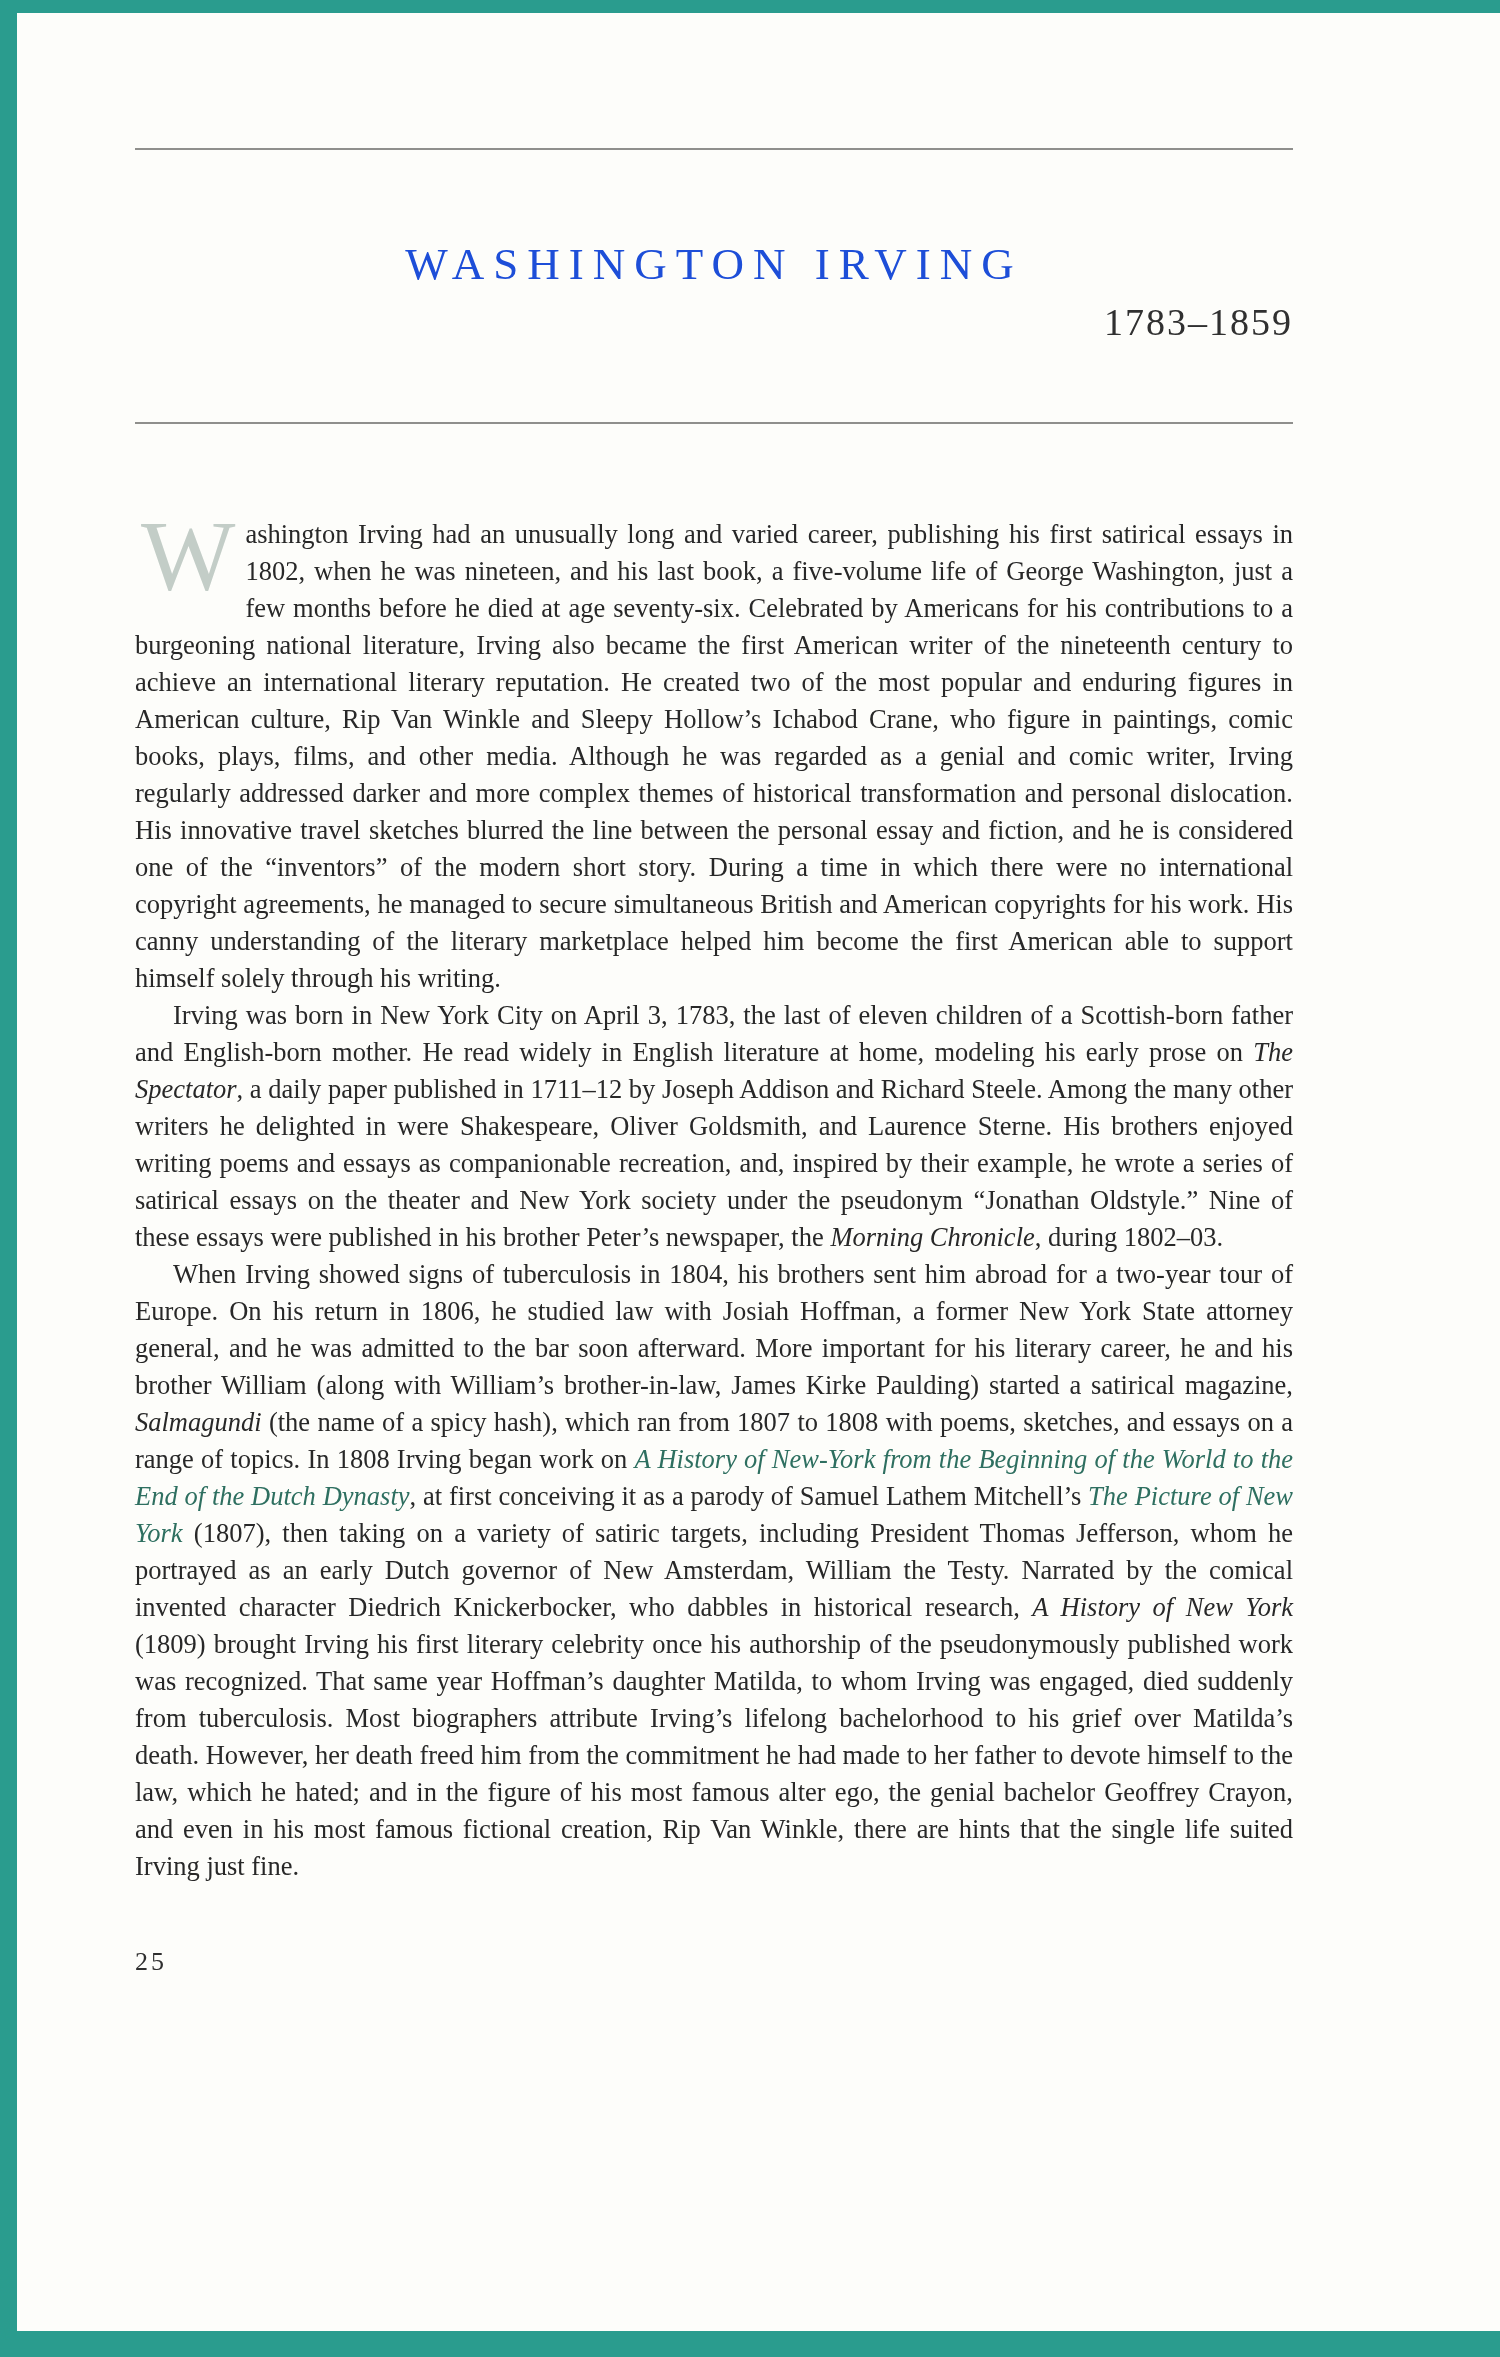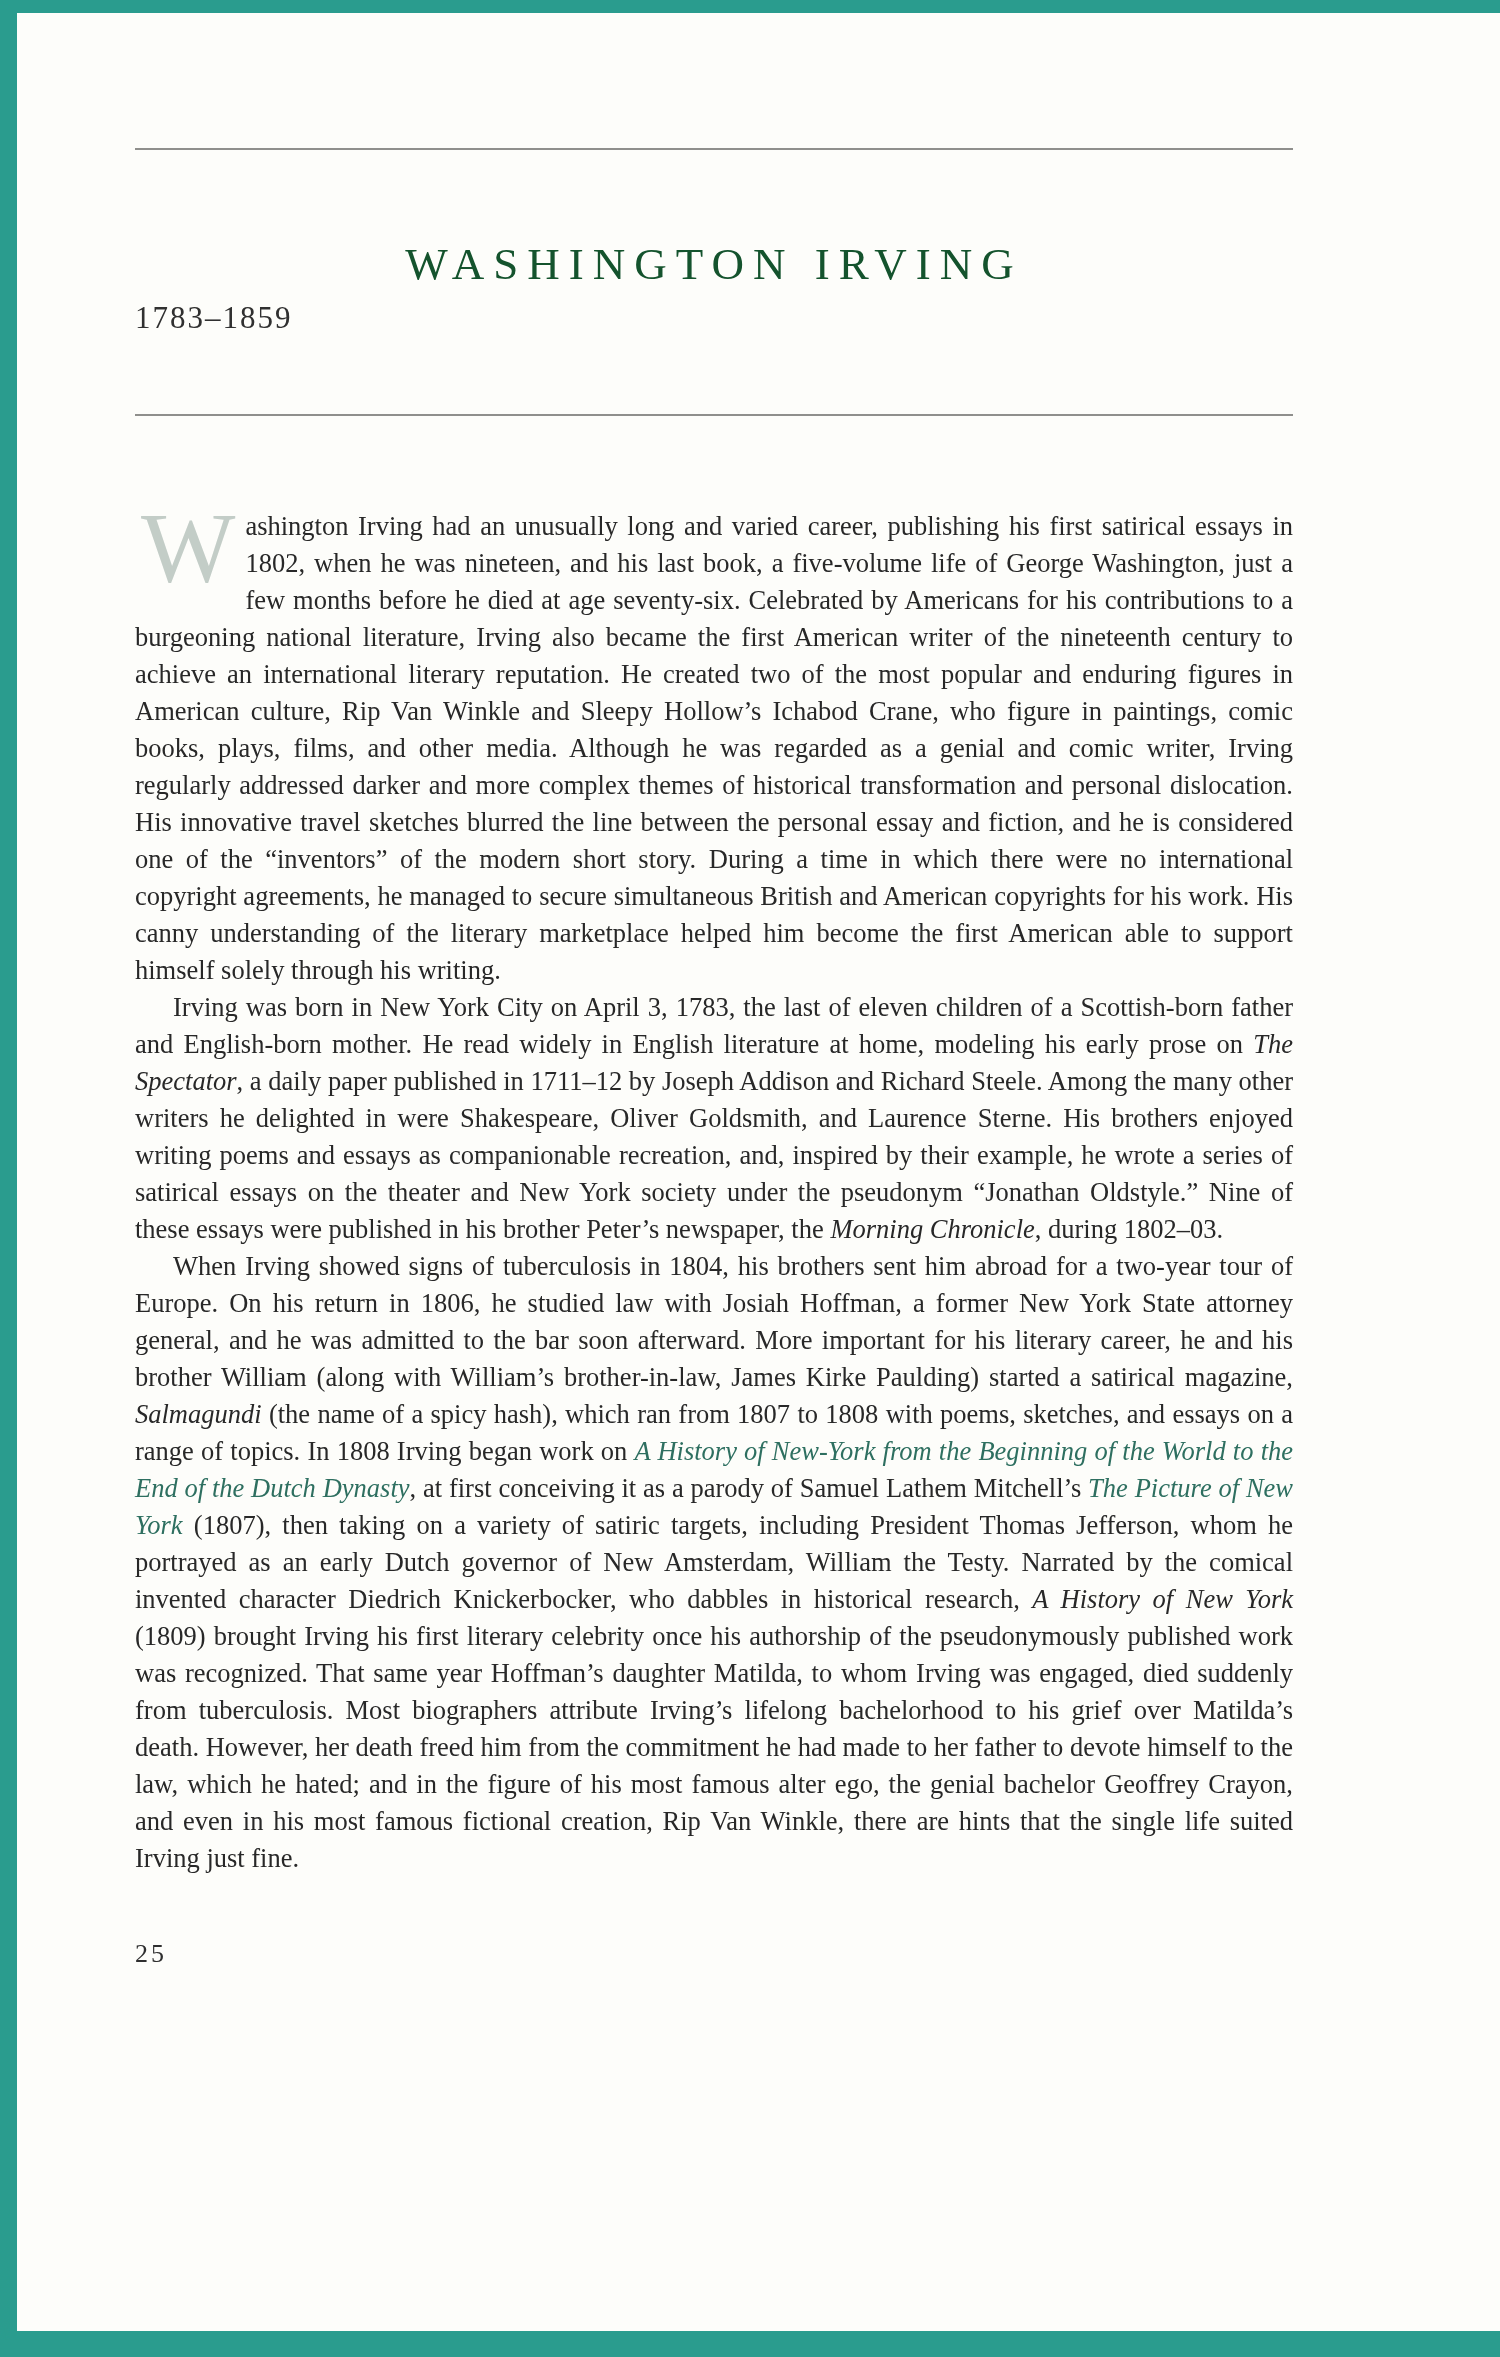--- a/index.html
+++ b/index.html
@@ -30,26 +30,26 @@
     margin: 0;
     width: 100%;
   }
   .rule-top { margin-top: 148px; }
 
   h1.author-title {
     text-align: center;
     font-weight: normal;
     font-size: 45px;
     letter-spacing: 9px;
-    color: #14532d;
+    color: #1d4ed8;
     margin: 88px 0 10px 0;
   }
   .author-dates {
-    text-align: left;
-    font-size: 31px;
+    text-align: right;
+    font-size: 38px;
     letter-spacing: 2px;
     color: #303030;
     margin-bottom: 78px;
   }
 
   .body-text {
     margin-top: 92px;
     font-size: 26.5px;
     line-height: 37px;
     text-align: justify;

